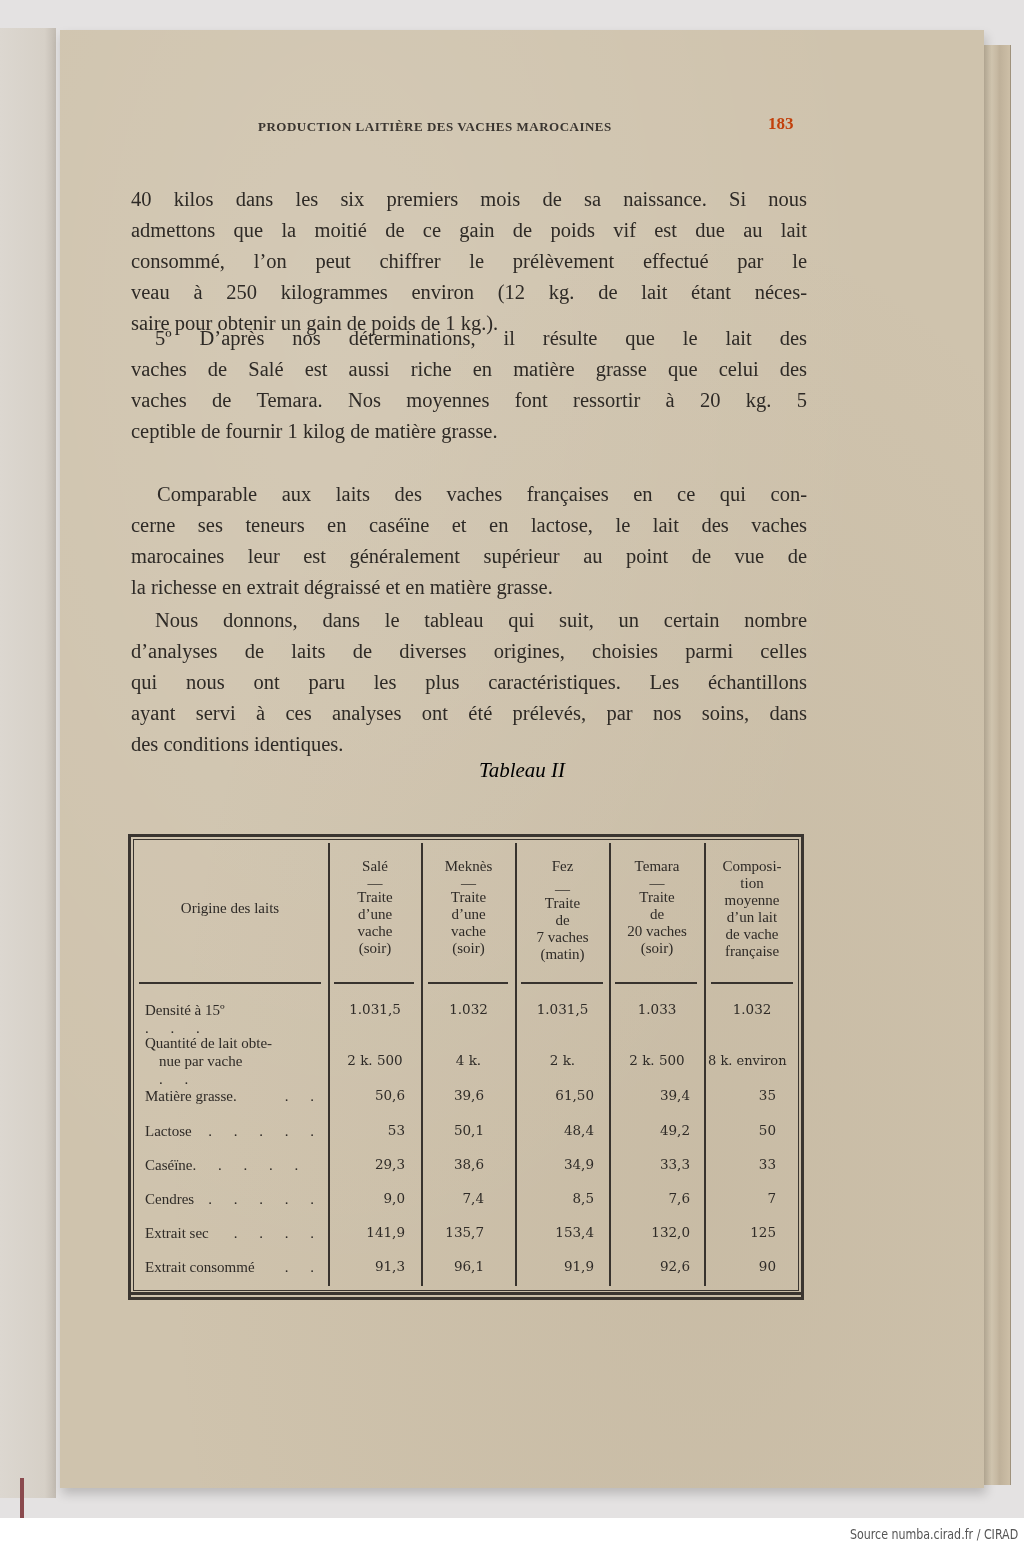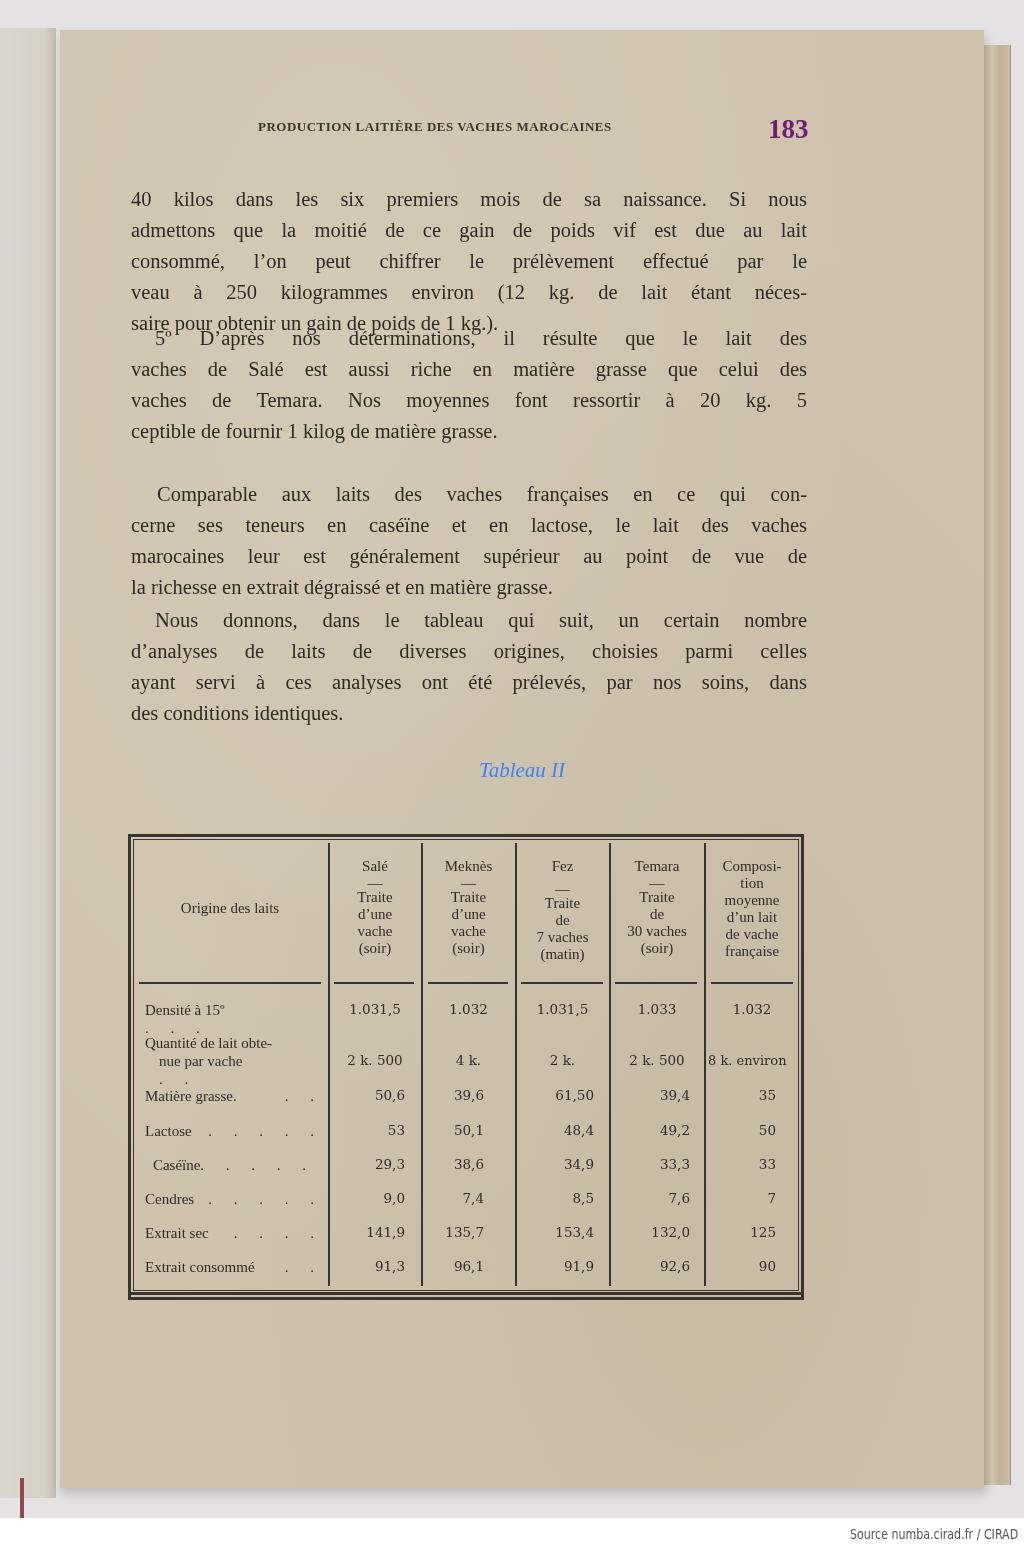--- a/index.html
+++ b/index.html
@@ -31,36 +31,36 @@
     position: absolute; left: 984px; top: 45px; width: 26px; height: 1440px;
     background: linear-gradient(90deg, #c7baa3 0%, #d4c8b2 30%, #bfb19a 60%, #cdbfa7 100%);
     border-right: 1px solid #9f927c;
   }
   #running-head {
     position: absolute; left: 258px; top: 119px; width: 430px;
     font-size: 13px; letter-spacing: 0.5px; font-variant: small-caps;
     font-weight: bold; color: #3a3530;
   }
   #page-number {
-    position: absolute; left: 768px; top: 114px; font-size: 27px; font-weight: bold; color: #701a75;
+    position: absolute; left: 768px; top: 114px; font-size: 17px; font-weight: bold; color: #c2410c;
   }
   .para {
     position: absolute; left: 131px; width: 676px;
     font-size: 20.5px; line-height: 31px; text-align: justify;
     color: #2e2a26;
   }
   .para .line { display: block; text-align: justify; text-align-last: justify; white-space: nowrap; }
   .para .line.last { text-align-last: left; }
   #p1 { top: 184px; }
   #p2 { top: 323px; }
   #p3 { top: 479px; }
   #p4 { top: 605px; }
   #table-caption {
     position: absolute; left: 0; width: 924px; top: 758px; margin-left: 60px;
-    text-align: center; font-style: italic; font-size: 21px; color: #3b82f6;
+    text-align: center; font-style: italic; font-size: 21px; color: #000000;
   }
   
   #table-frame {
     position: absolute; left: 128px; top: 834px; width: 676px; height: 466px;
     border: 3px solid #3a3530; box-sizing: border-box;
   }
   #table-inner {
     position: absolute; left: 2px; top: 2px; right: 2px; bottom: 6px;
     border: 1px solid #3a3530;
   }
@@ -114,20 +114,21 @@
 <div id="p3" class="para">
   <span class="line" style="padding-left:26px">Comparable aux laits des vaches françaises en ce qui con-</span>
   <span class="line">cerne ses teneurs en caséïne et en lactose, le lait des vaches</span>
   <span class="line">marocaines leur est généralement supérieur au point de vue de</span>
   <span class="line last">la richesse en extrait dégraissé et en matière grasse.</span>
 </div>
 
 <div id="p4" class="para">
   <span class="line" style="padding-left:24px">Nous donnons, dans le tableau qui suit, un certain nombre</span>
   <span class="line">d’analyses de laits de diverses origines, choisies parmi celles</span>
+  <span class="line">qui nous ont paru les plus caractéristiques. Les échantillons</span>
   <span class="line">ayant servi à ces analyses ont été prélevés, par nos soins, dans</span>
   <span class="line last">des conditions identiques.</span>
 </div>
 
 <div id="table-caption">Tableau II</div>
 
 <div id="table-frame">
   <div id="table-inner"></div>
 </div>
 <div id="table-bottom-rule"></div>
@@ -170,21 +171,21 @@
       <div>Traite</div>
       <div>de</div>
       <div>7 vaches</div>
       <div>(matin)</div>
     </div>
     <div class="tcell hdr" style="left: 610px; width: 94px; top: 858px;">
       <div style="margin-bottom: 2px;">Temara</div>
       <div style="line-height: 12px;">—</div>
       <div>Traite</div>
       <div>de</div>
-      <div>30 vaches</div>
+      <div>20 vaches</div>
       <div>(soir)</div>
     </div>
     <div class="tcell hdr" style="left: 705px; width: 94px; top: 858px;">
       <div>Composi-</div>
       <div>tion</div>
       <div>moyenne</div>
       <div>d’un lait</div>
       <div>de vache</div>
       <div>française</div>
     </div>
@@ -232,21 +233,21 @@
         <span>Lactose</span>
         <span class="leaders">. . . . .</span>
       </div>
       <div class="tcell num" style="top: 1122px; left: 315px; width: 90px;">53</div>
       <div class="tcell num" style="top: 1122px; left: 394px; width: 90px;">50,1</div>
       <div class="tcell num" style="top: 1122px; left: 504px; width: 90px;">48,4</div>
       <div class="tcell num" style="top: 1122px; left: 600px; width: 90px;">49,2</div>
       <div class="tcell num" style="top: 1122px; left: 686px; width: 90px;">50</div>
     </div>
     <div>
-      <div class="tcell rowlabel" style="left: 145px; width: 178px; top: 1156px; display: flex; justify-content: center;">
+      <div class="tcell rowlabel" style="left: 145px; width: 178px; top: 1156px; display: flex; justify-content: flex-start;">
         <span>Caséïne</span>
         <span class="leaders">. . . . .</span>
       </div>
       <div class="tcell num" style="top: 1156px; left: 315px; width: 90px;">29,3</div>
       <div class="tcell num" style="top: 1156px; left: 394px; width: 90px;">38,6</div>
       <div class="tcell num" style="top: 1156px; left: 504px; width: 90px;">34,9</div>
       <div class="tcell num" style="top: 1156px; left: 600px; width: 90px;">33,3</div>
       <div class="tcell num" style="top: 1156px; left: 686px; width: 90px;">33</div>
     </div>
     <div>

